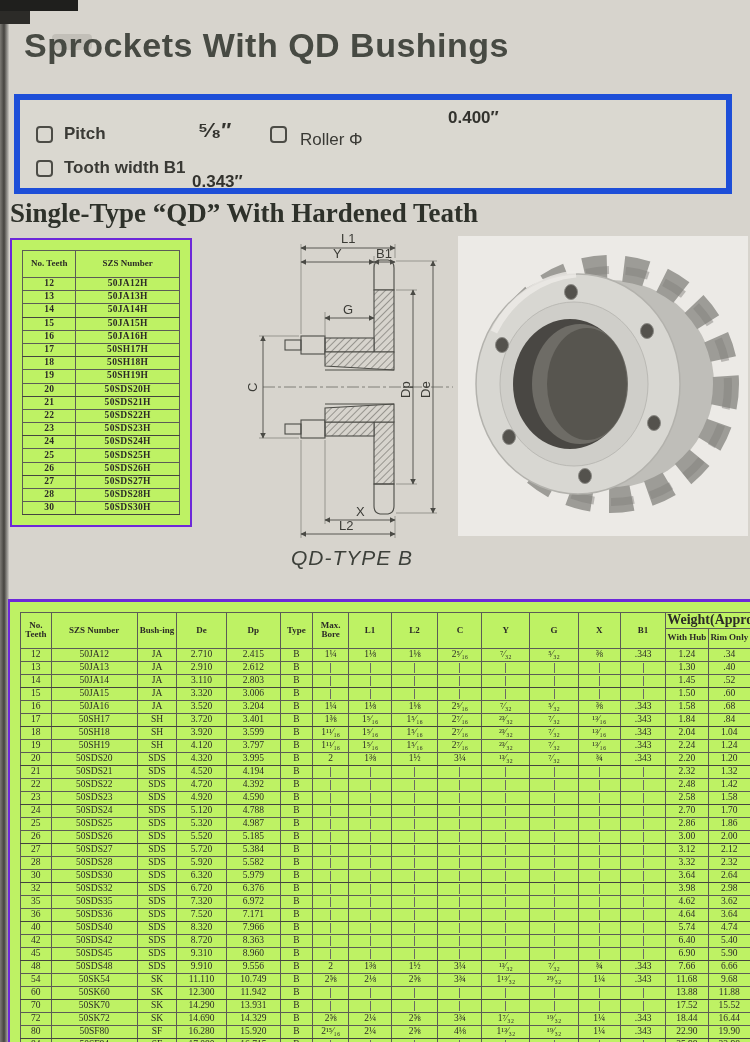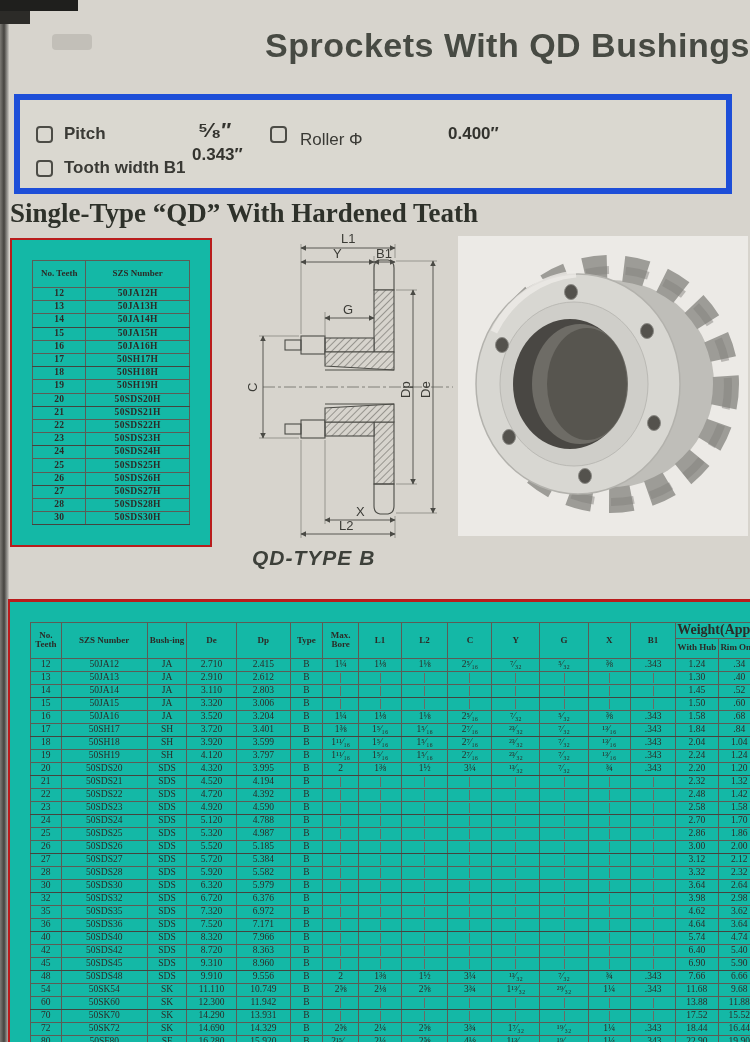--- a/index.html
+++ b/index.html
@@ -5,58 +5,58 @@
   html,body{margin:0;padding:0;background:#b9b6b0;}
   .page{position:relative;width:750px;height:1042px;background:#d7d4cd;overflow:hidden;
         font-family:"Liberation Serif",serif;color:#2e2d29;}
   
   .scan-edge{position:absolute;left:0;top:0;width:9px;height:100%;
              background:linear-gradient(90deg,#7c7a75,#45433f 45%,#aeaca7 90%,#cfccc6);}
   .scan-mark1{position:absolute;left:0;top:0;width:78px;height:11px;background:#1f1f1d;}
   .scan-mark2{position:absolute;left:0;top:11px;width:30px;height:13px;background:#2c2b28;}
   .scan-mark3{position:absolute;left:52px;top:34px;width:40px;height:16px;background:#c2bfb8;border-radius:4px;}
 
-  .title{position:absolute;left:0;right:0;top:26px;text-align:right;
+  .title{position:absolute;left:0;right:0;top:26px;text-align:left;
          font-family:"Liberation Sans",sans-serif;font-weight:bold;font-size:34px;
-         color:#474a43;letter-spacing:.5px;}
+         color:#474a43;letter-spacing:.5px;padding-left:24px;}
 
   .specbox{position:absolute;left:14px;top:94px;width:706px;height:88px;
            border:6px solid #1d4ed8;background:rgba(228,226,220,.25);}
   .specbox .cb{position:absolute;width:13px;height:13px;border:2px solid #4c4c46;border-radius:4px;}
   .spec-label{position:absolute;font-family:"Liberation Sans",sans-serif;font-weight:bold;
               font-size:17px;color:#3a3a35;}
   .spec-label.light{font-weight:normal;}
   .spec-value{position:absolute;font-family:"Liberation Sans",sans-serif;font-weight:bold;
               font-size:17px;color:#33332e;}
   .frac{font-size:21px;}
 
   .sec-head{position:absolute;font-family:Liberation Serif, serif;font-weight:bold;
             color:#2e312a;font-size:27px;white-space:nowrap;}
 
   
-  .tbl-wrap{position:absolute;background:#14b8a6;border:2px solid #b91c1c;padding:20px;}
+  .tbl-wrap{position:absolute;background:#bef264;border:2px solid #6d28d9;padding:10px;}
   table{border-collapse:collapse;table-layout:fixed;width:100%;}
   th,td{border:1px solid #5c5c56;text-align:center;padding:0 1px;overflow:hidden;
         font-size:9.5px;line-height:1.05;color:#2c2b27;}
   th{font-weight:bold;font-size:9px;}
   tr.group-end td{border-bottom:1.8px solid #44443f;}
   .hardened-wrap{left:10px;top:238px;width:158px;}
   .hardened-wrap th{height:26px;}
   .hardened-wrap td{height:12.2px;font-weight:bold;letter-spacing:.3px;}
 
   
   .qd-wrap{left:8px;top:599px;width:731px;border-top-width:3px;}
   .qd-wrap th{height:14px;}
   .qd-wrap th.sub{height:19px;}
   .qd-wrap td{height:12px;}
   td.ditto::after{content:"";display:inline-block;width:1px;height:10px;
                   background:#6b6b65;vertical-align:middle;}
 
-  .caption{position:absolute;left:252px;top:546px;width:200px;
-           font-family:"Liberation Sans",sans-serif;font-style:italic;font-weight:bold;
+  .caption{position:absolute;left:252px;top:546px;width:200px;text-align:center;
+           font-family:"Liberation Sans",sans-serif;font-style:italic;font-weight:normal;
            font-size:21px;color:#3d403a;letter-spacing:1px;}
 
   svg text{font-family:"Liberation Sans",sans-serif;fill:#3b3b36;}
 </style>
 </head>
 <body>
 
 <div class="page">
   <div class="scan-edge"></div>
   <div class="scan-mark1"></div>
@@ -64,24 +64,24 @@
   <div class="scan-mark3"></div>
 
   <div class="title">Sprockets With QD Bushings</div>
 
   <div class="specbox">
     <span class="cb" style="left:16px;top:26px;"></span>
     <span class="spec-label" style="left:44px;top:24px;">Pitch</span>
     <span class="spec-value frac" style="left:178px;top:18px;text-align:center;">⁵⁄₈″</span>
     <span class="cb" style="left:250px;top:26px;"></span>
     <span class="spec-label light" style="left:280px;top:24px;margin-top:6px;">Roller Φ</span>
-    <span class="spec-value" style="left:428px;top:24px;">0.400″</span>
+    <span class="spec-value" style="left:428px;top:8px;">0.400″</span>
     <span class="cb" style="left:16px;top:60px;"></span>
     <span class="spec-label" style="left:44px;top:58px;">Tooth width B1</span>
-    <span class="spec-value" style="left:172px;top:45px;">0.343″</span>
+    <span class="spec-value" style="left:172px;top:72px;">0.343″</span>
   </div>
 
   <div class="sec-head" style="left:10px;top:198px;">Single-Type “QD” With Hardened Teath</div>
 
   <div class="tbl-wrap hardened-wrap">
     <table>
       <colgroup>
           <col style="width:34%">
           <col style="width:66%">
         </colgroup>

